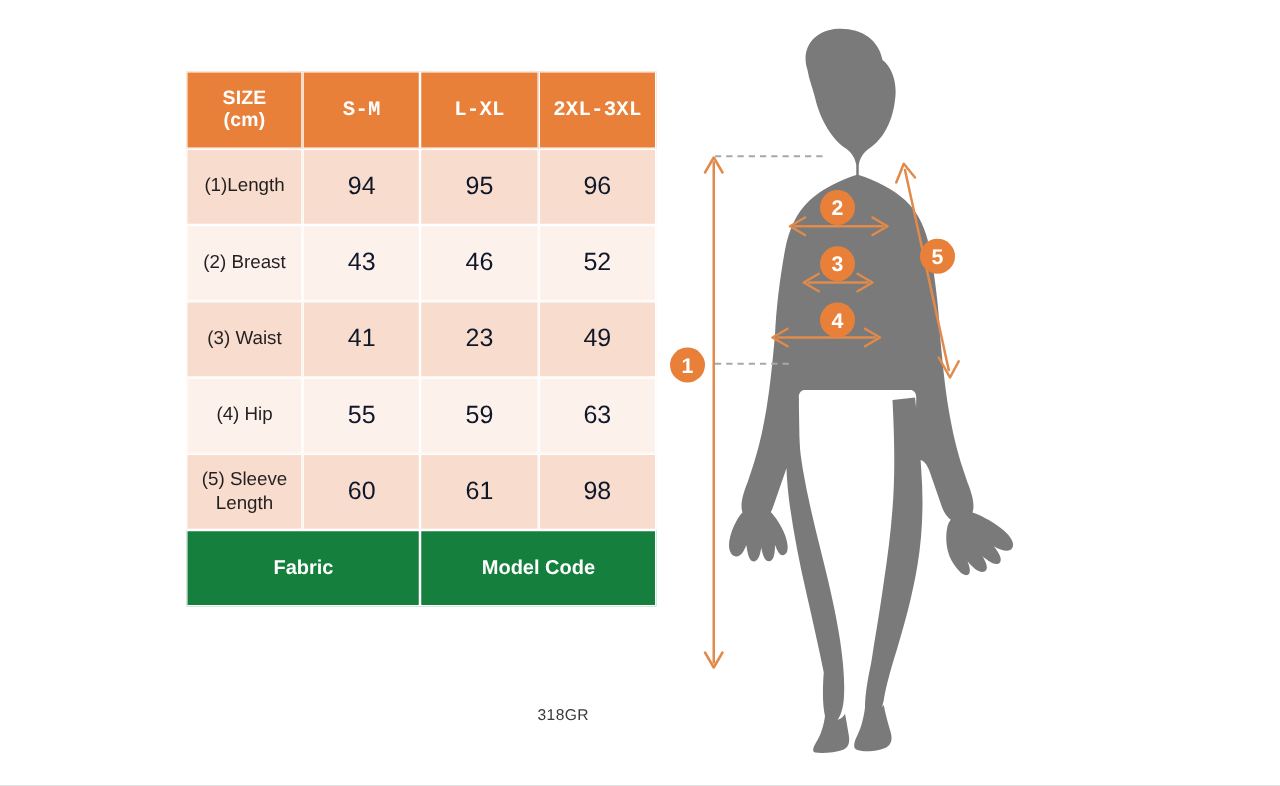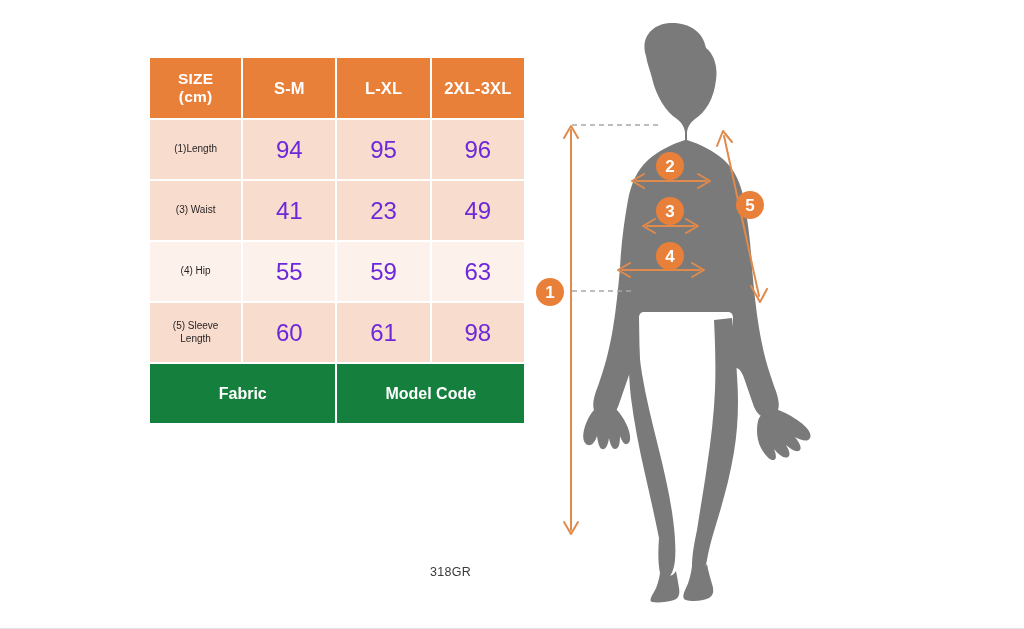--- a/index.html
+++ b/index.html
@@ -36,46 +36,46 @@
     table-layout: fixed;
   }
   #size-table td, #size-table th {
     border: 1.5px solid #ffffff;
     text-align: center;
     vertical-align: middle;
     padding: 0;
     box-sizing: border-box;
   }
   .col-label { width: 93px; }
-  .col-val   { width: 94px; }
+  .col-val   { width: 94px; font-family: Liberation Mono, monospace; }
 
   
   .hdr {
     background: #E8803A;
     color: #ffffff;
     font-weight: bold;
     font-size: 16.5px;
     height: 62px;
     line-height: 1.15;
     letter-spacing: .2px;
   }
   .hdr.first { font-size: 15.5px; }
 
   
   .row-a td { background: #F8DDCF; }
   .row-b td { background: #FDF1EB; }
   tbody tr { height: 61px; }
   .cell-label {
-    font-size: 10px;
+    font-size: 15px;
     color: #231f20;
     line-height: 1.25;
   }
   .cell-value {
-    font-size: 24px;
-    color: #6d28d9;
+    font-size: 20px;
+    color: #0f172a;
   }
 
   
   .sub-hdr {
     background: #15803d;
     color: #ffffff;
     font-weight: bold;
     font-size: 16px;
     height: 56px;
   }
@@ -130,20 +130,26 @@
         <th class="hdr col-val">L-XL</th>
         <th class="hdr col-val">2XL-3XL</th>
       </tr>
     </thead>
     <tbody>
       <tr class="row-a">
         <td class="cell-label">(1)Length</td>
         <td class="cell-value">94</td>
         <td class="cell-value">95</td>
         <td class="cell-value">96</td>
+      </tr>
+      <tr class="row-b">
+        <td class="cell-label">(2) Breast</td>
+        <td class="cell-value">43</td>
+        <td class="cell-value">46</td>
+        <td class="cell-value">52</td>
       </tr>
       <tr class="row-a">
         <td class="cell-label">(3) Waist</td>
         <td class="cell-value">41</td>
         <td class="cell-value">23</td>
         <td class="cell-value">49</td>
       </tr>
       <tr class="row-b">
         <td class="cell-label">(4) Hip</td>
         <td class="cell-value">55</td>

